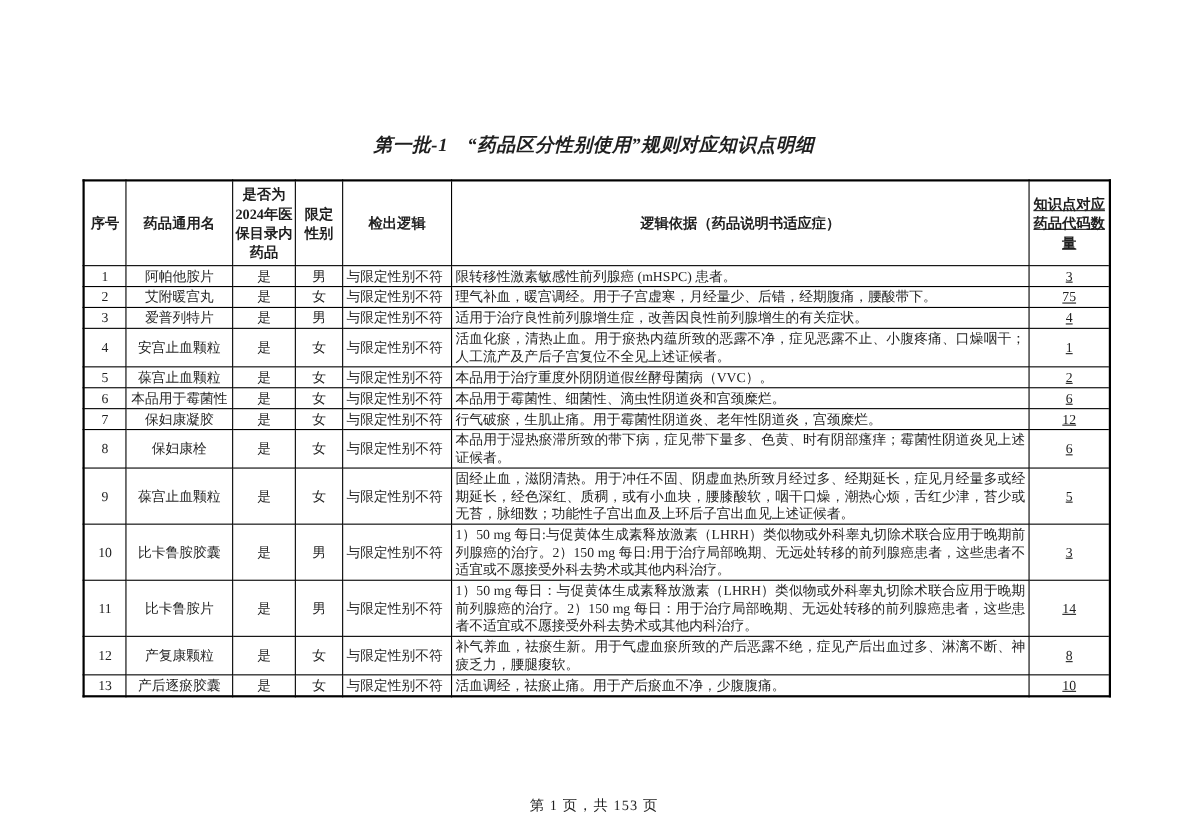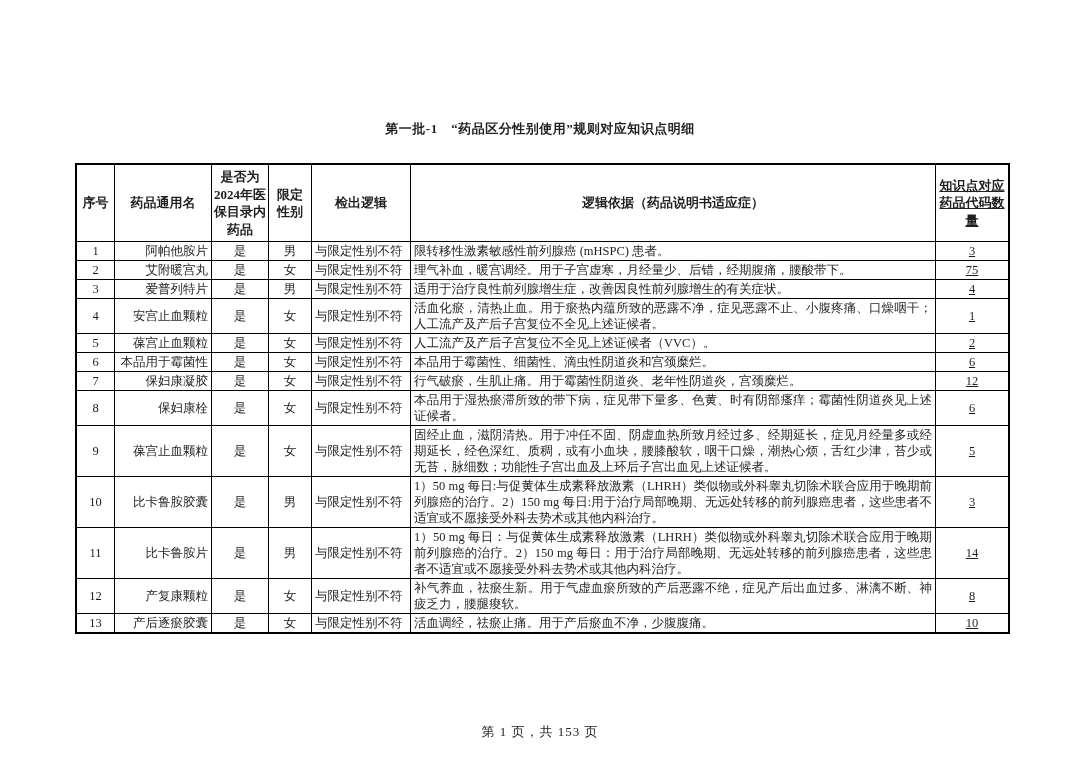--- a/index.html
+++ b/index.html
@@ -20,24 +20,25 @@
     width: 1080px;
     height: 764px;
     background: #ffffff;
   }
   .title {
     position: absolute;
     top: 120px;
     left: 0;
     width: 100%;
     text-align: center;
-    font-size: 13px;
+    font-size: 17px;
     font-weight: bold;
     margin: 0;
     letter-spacing: 0.5px;
+    font-style: italic;
   }
   table.rule-table {
     position: absolute;
     top: 163px;
     left: 75px;
     width: 935px;
     border-collapse: collapse;
     table-layout: fixed;
     border: 2px solid #000;
   }
@@ -52,21 +53,21 @@
   }
   .rule-table th {
     font-weight: bold;
     text-align: center;
     font-size: 13px;
     line-height: 1.35;
     padding: 3px 2px;
   }
   
   .col0 { width: 33px;  text-align: center; }
-  .col1 { width: 92px;  text-align: right; padding-left: 4px; }
+  .col1 { width: 92px;  text-align: center; padding-left: 4px; }
   .col2 { width: 52px;  text-align: center; }
   .col3 { width: 38px;  text-align: center; }
   .col4 { width: 94px;  text-align: left; padding-left: 2px; padding-right: 1px; }
   .col5 { text-align: left; padding-left: 4px; padding-right: 4px; margin-top: 17px; }
   .col6 { width: 68px;  text-align: center; text-decoration: underline; }
   td.col5 { text-align: justify; text-justify: inter-ideograph; }
   .footer {
     position: absolute;
     top: 700px;
     left: 0;
@@ -131,21 +132,21 @@
           <td class="col4">与限定性别不符</td>
           <td class="col5">活血化瘀，清热止血。用于瘀热内蕴所致的恶露不净，症见恶露不止、小腹疼痛、口燥咽干；人工流产及产后子宫复位不全见上述证候者。</td>
           <td class="col6">1</td>
         </tr>
         <tr>
           <td class="col0">5</td>
           <td class="col1">葆宫止血颗粒</td>
           <td class="col2">是</td>
           <td class="col3">女</td>
           <td class="col4">与限定性别不符</td>
-          <td class="col5">人工流产及产后子宫复位不全见上述证候者（VVC）。</td>
+          <td class="col5">本品用于治疗重度外阴阴道假丝酵母菌病（VVC）。</td>
           <td class="col6">2</td>
         </tr>
         <tr>
           <td class="col0">6</td>
           <td class="col1">本品用于霉菌性</td>
           <td class="col2">是</td>
           <td class="col3">女</td>
           <td class="col4">与限定性别不符</td>
           <td class="col5">本品用于霉菌性、细菌性、滴虫性阴道炎和宫颈糜烂。</td>
           <td class="col6">6</td>

